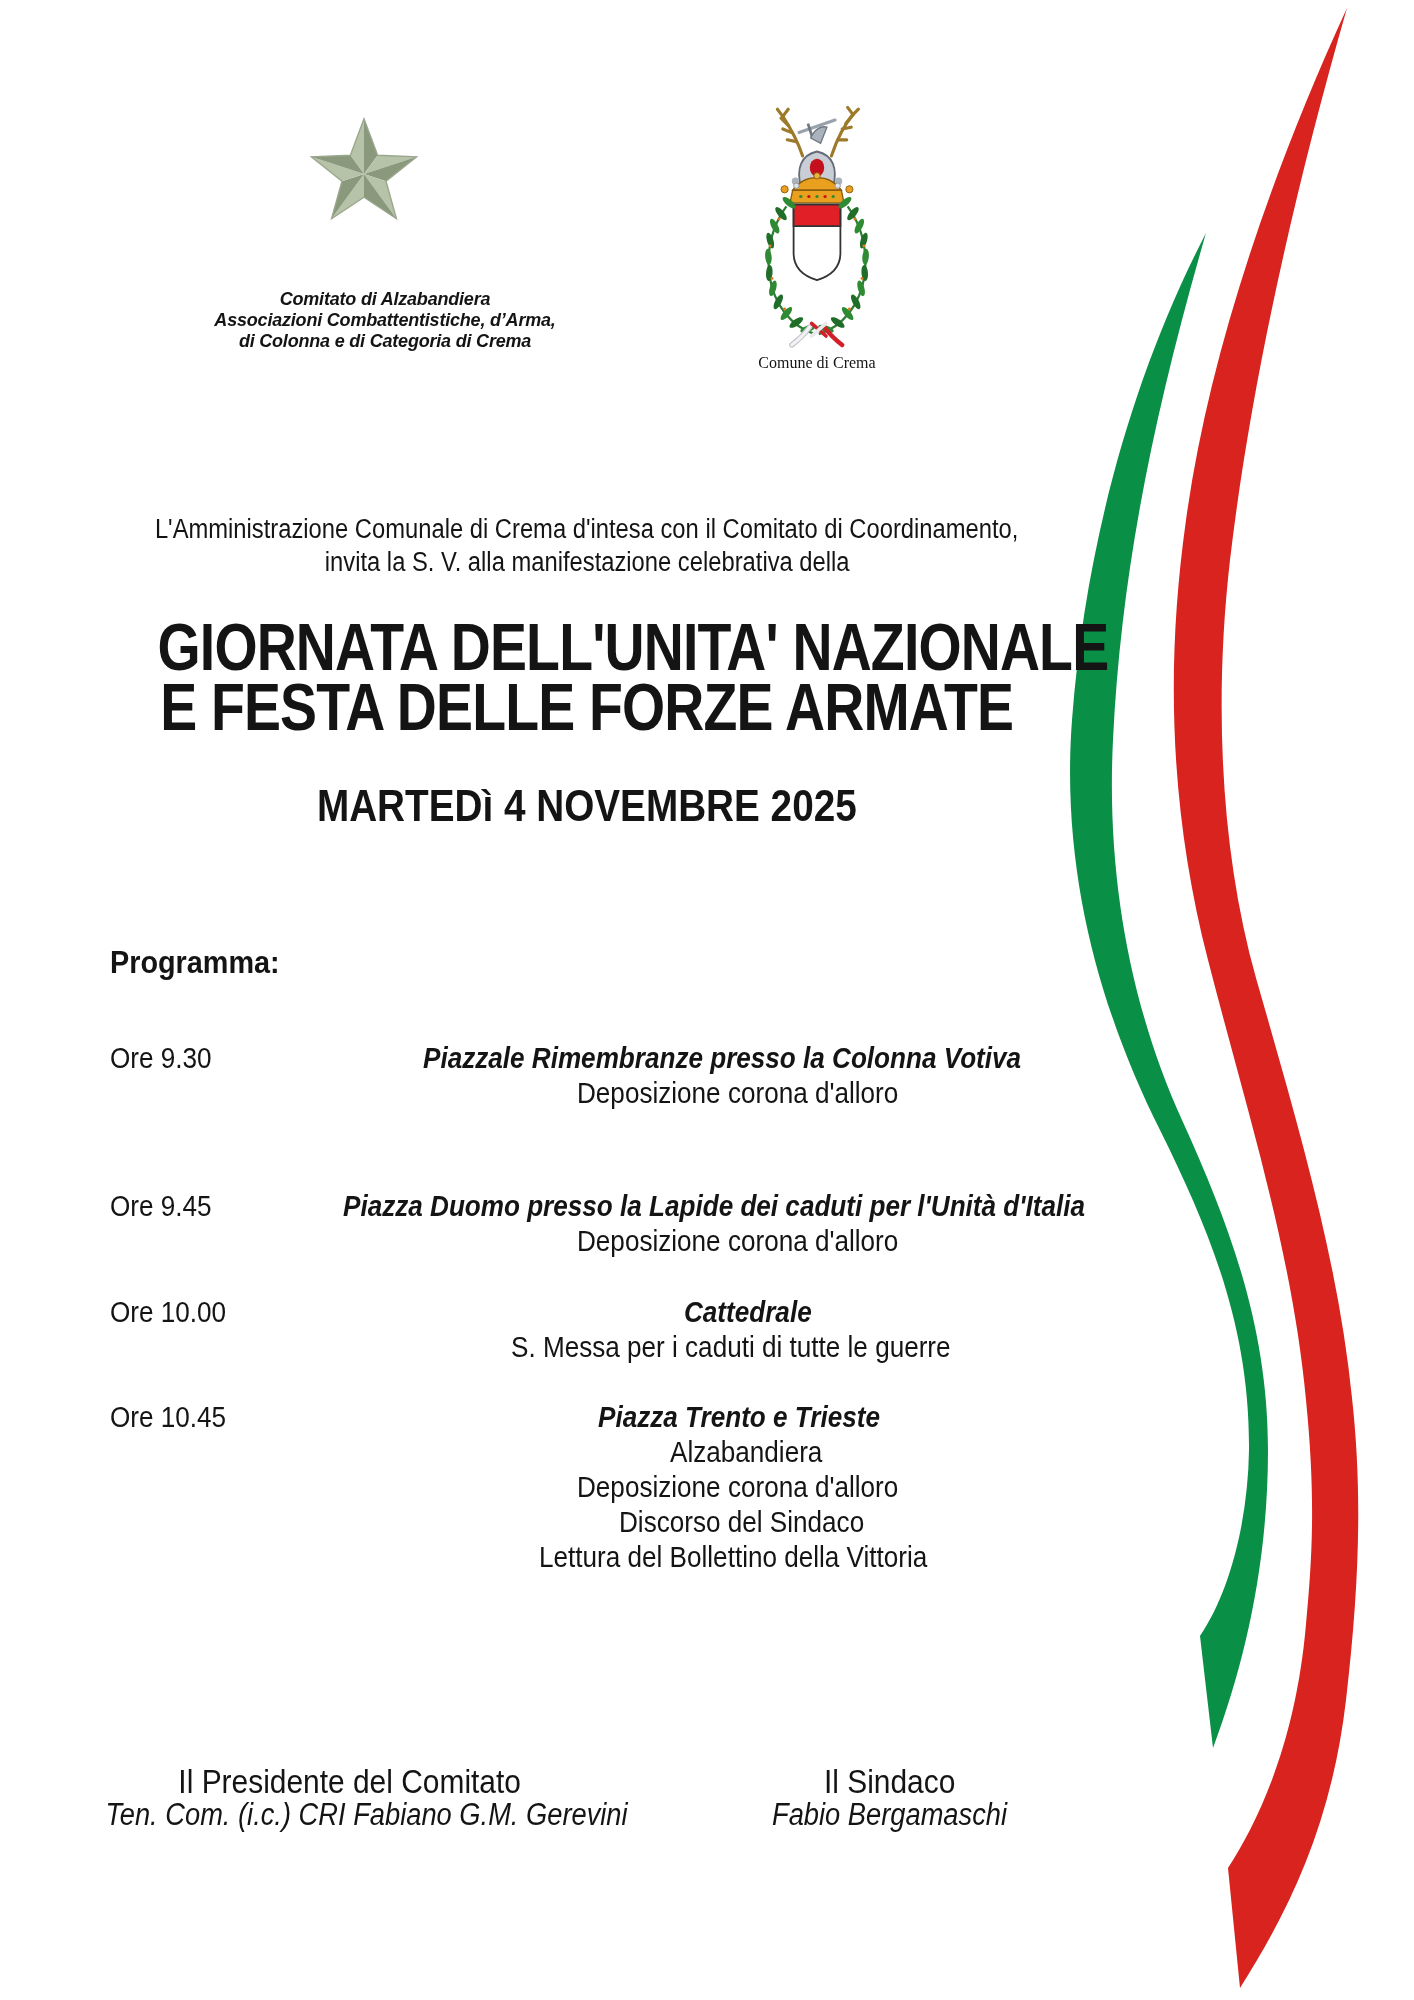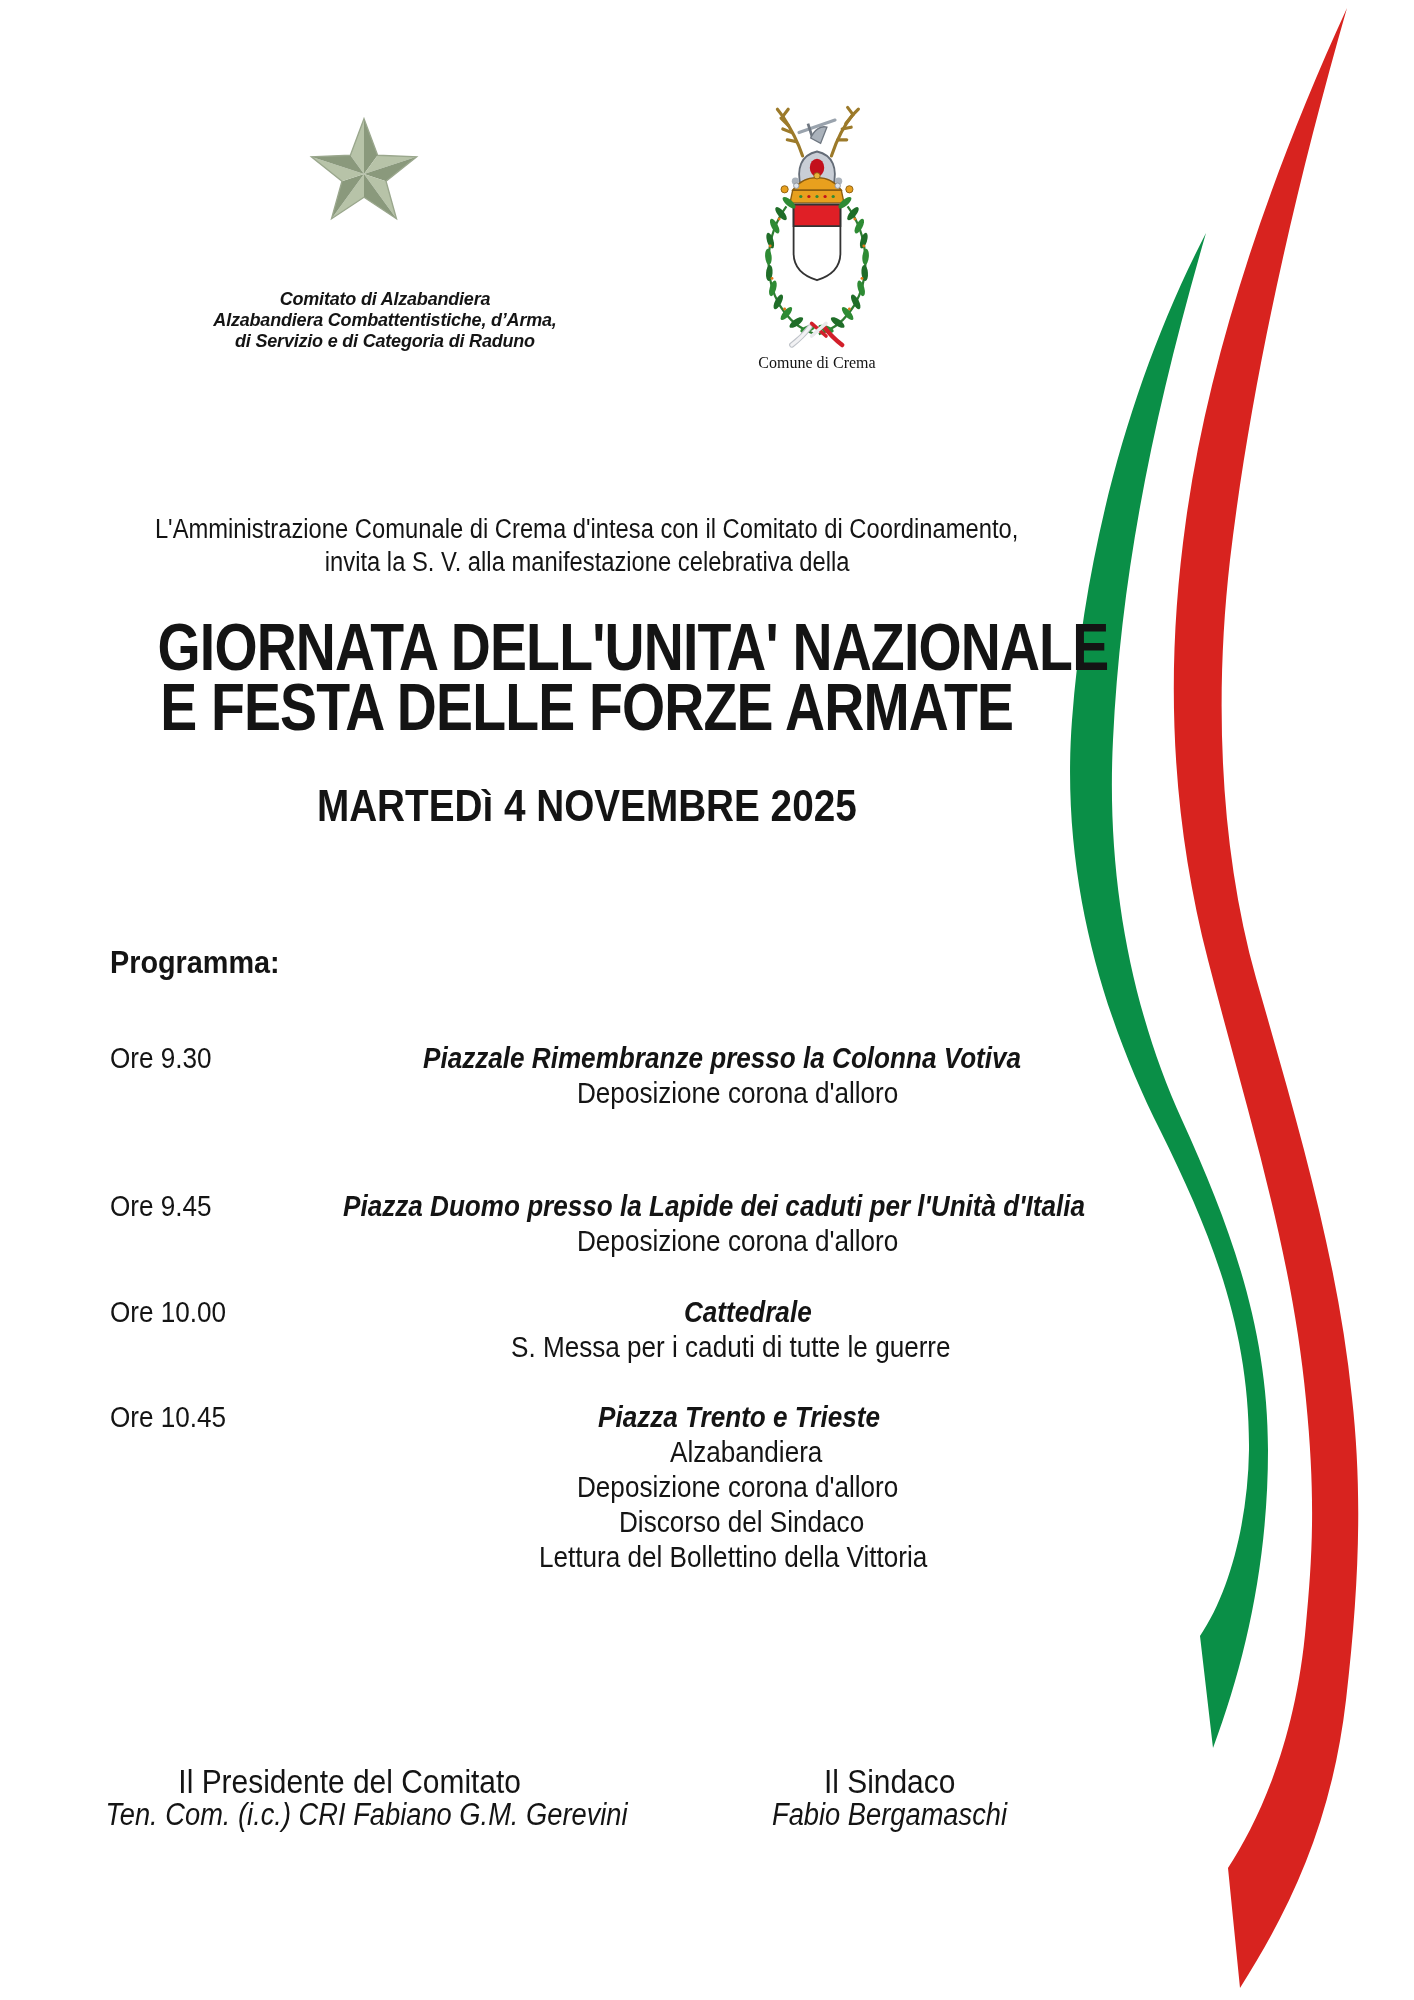--- a/index.html
+++ b/index.html
@@ -85,22 +85,22 @@
         <polygon points="65,65 28.6,115.2 40.3,73" fill="#8a997c"></polygon>
         <polygon points="65,65 40.3,73 6,45.8" fill="#b7c3a8"></polygon>
         <polygon points="65,65 6,45.8 49.7,44" fill="#8a997c"></polygon>
         <polygon points="65,3 80.3,44 124,45.8 89.7,73 101.4,115.2 65,91 28.6,115.2 40.3,73 6,45.8 49.7,44" fill="none" stroke="#9aa78d" stroke-width="1.5"></polygon>
       </g>
     </svg>
   </div>
 
   <div class="abs z1 committee-caption center">
     <div>Comitato di Alzabandiera</div>
-    <div>Alzabandiera Combattentistiche, d’Arma,</div>
-    <div>di Servizio e di Categoria di Raduno</div>
+    <div>Associazioni Combattentistiche, d’Arma,</div>
+    <div>di Colonna e di Categoria di Crema</div>
   </div>
 
   <div class="abs z1 crest">
     <svg viewBox="0 0 160 280" width="150" height="252" aria-hidden="true">
 
       <g stroke="#9c7a2a" stroke-width="3.5" fill="none" stroke-linecap="round">
         <path d="M64 60 C58 42 50 28 42 16"></path>
         <path d="M48 26 L40 18"></path>
           <path d="M52 34 L42 30"></path>
           <path d="M57 44 L47 42"></path>

